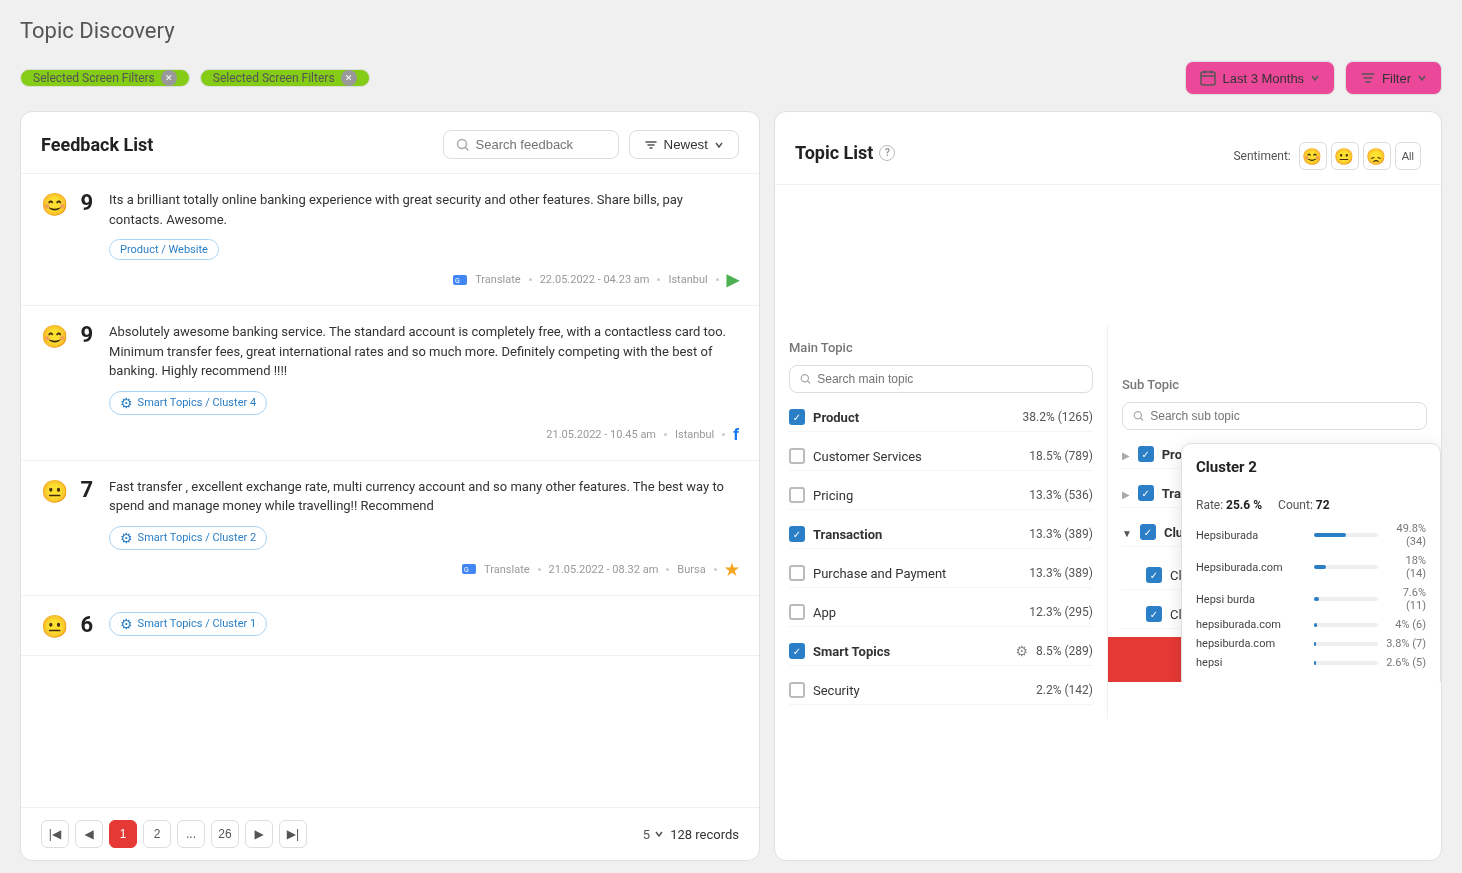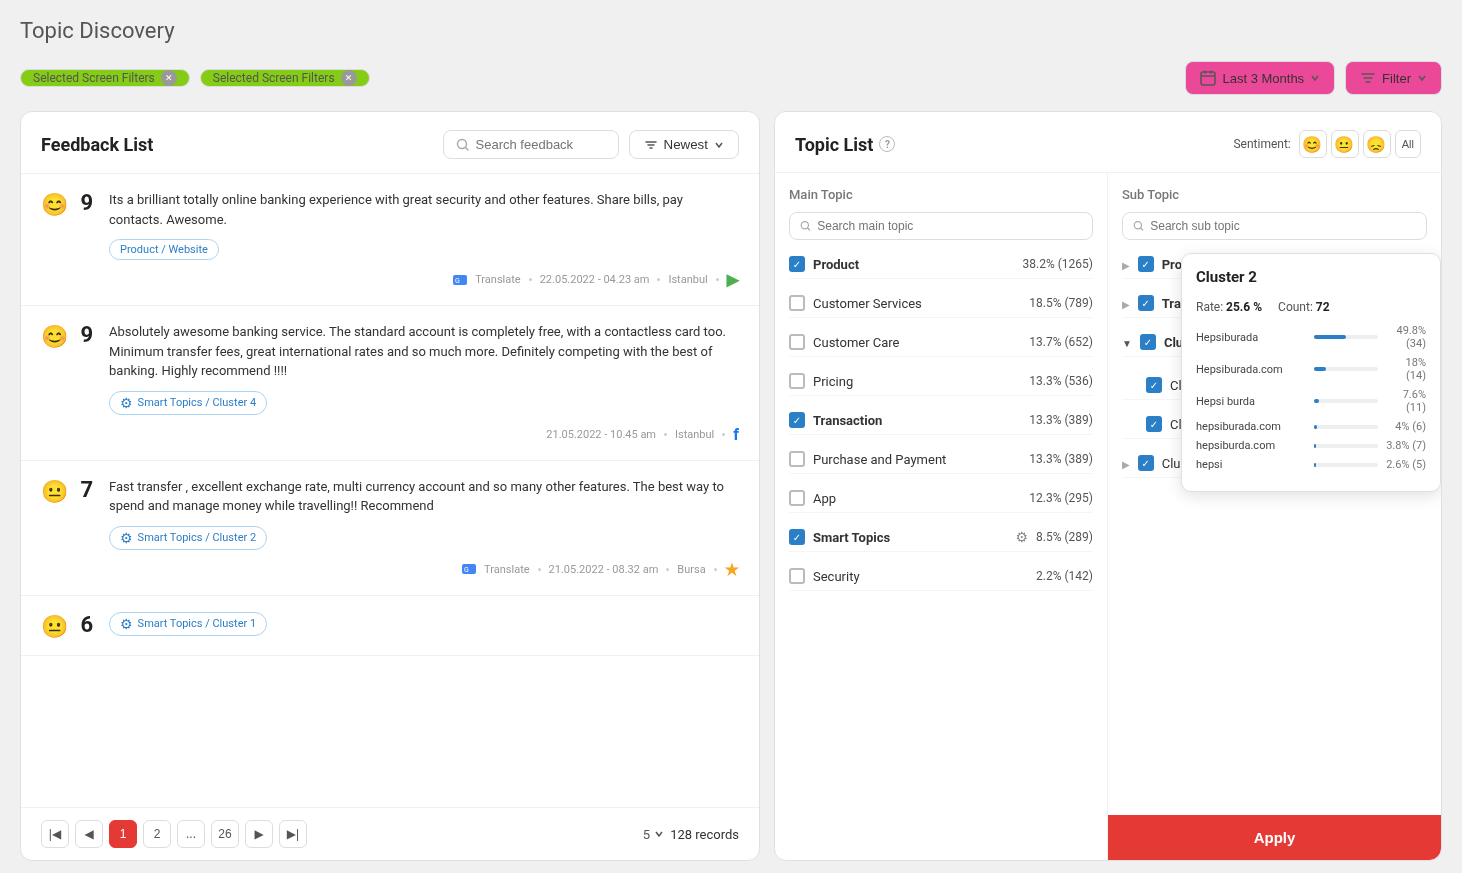--- a/index.html
+++ b/index.html
@@ -31,44 +31,44 @@
     .tag { display: inline-flex; align-items: center; gap: 5px; border: 1px solid #aad4f5; border-radius: 20px; padding: 3px 10px; font-size: 11px; color: #2a7fc7; cursor: pointer; }
     .feedback-meta { display: flex; align-items: center; gap: 8px; margin-top: 10px; font-size: 11px; color: #999; justify-content: flex-end; }
     .meta-dot { width: 3px; height: 3px; background: #ccc; border-radius: 50%; }
     .pagination { display: flex; align-items: center; gap: 6px; padding: 12px 20px; border-top: 1px solid #f0f0f0; }
     .page-btn { width: 28px; height: 28px; border-radius: 6px; border: 1px solid #ddd; background: #fff; cursor: pointer; display: flex; align-items: center; justify-content: center; font-size: 12px; color: #555; }
     .page-btn.active { background: #e53935; border-color: #e53935; color: #fff; }
     .page-spacer { flex: 1; }
     .per-page { display: flex; align-items: center; gap: 4px; color: #555; }
     
     .topic-panel { flex: 1; background: #fff; border-radius: 12px; border: 1px solid #e0e0e0; display: flex; flex-direction: column; overflow: hidden; }
-    .topic-header { display: flex; align-items: center; justify-content: space-between; padding: 18px 20px 14px; border-bottom: 1px solid #f0f0f0; }
+    .topic-header { display: flex; align-items: flex-start; justify-content: space-between; padding: 30px 20px 14px; border-bottom: 1px solid #f0f0f0; }
     .topic-title { font-size: 18px; font-weight: 700; color: #222; display: flex; align-items: center; gap: 6px; }
     .info-icon { width: 16px; height: 16px; border-radius: 50%; border: 1px solid #bbb; display: flex; align-items: center; justify-content: center; font-size: 10px; color: #999; }
     .sentiment-controls { display: flex; align-items: center; gap: 8px; }
     .sentiment-label { font-size: 12px; color: #555; }
     .sentiment-btns { display: flex; gap: 4px; }
     .sent-btn { width: 28px; height: 28px; border-radius: 6px; border: 1px solid #ddd; display: flex; align-items: center; justify-content: center; font-size: 16px; cursor: pointer; background: #fff; }
     .sent-btn.all { font-size: 11px; color: #555; padding: 0 6px; width: auto; }
-    .topic-body { flex: 1; display: flex; overflow: hidden; }
+    .topic-body { flex: 1; display: flex; overflow: hidden; align-items: center; }
     .main-topic-col { width: 50%; border-right: 1px solid #f0f0f0; display: flex; flex-direction: column; padding: 14px; gap: 10px; overflow-y: auto; }
     .sub-topic-col { width: 50%; display: flex; flex-direction: column; padding: 14px; gap: 10px; overflow-y: auto; position: relative; }
     .col-title { font-size: 13px; color: #777; font-weight: 500; }
     .topic-search { display: flex; align-items: center; gap: 6px; border: 1px solid #ddd; border-radius: 8px; padding: 6px 10px; color: #999; font-size: 12px; }
     .topic-row { display: flex; align-items: center; gap: 8px; padding: 6px 0; border-bottom: 1px solid #f5f5f5; }
     .checkbox { width: 16px; height: 16px; border: 2px solid #2a7fc7; border-radius: 3px; flex-shrink: 0; display: flex; align-items: center; justify-content: center; background: #fff; }
     .checkbox.checked { background: #2a7fc7; }
     .checkbox.checked::after { content: '✓'; color: #fff; font-size: 10px; }
     .checkbox.unchecked { border-color: #bbb; }
     .topic-name { flex: 1; font-size: 13px; color: #333; }
     .topic-name.bold { font-weight: 700; }
     .topic-pct { font-size: 12px; color: #555; white-space: nowrap; }
     .expand-arrow { color: #aaa; font-size: 10px; cursor: pointer; margin-top: 3px; }
     .cluster-tooltip { position: absolute; top: 80px; right: 0; background: #fff; border: 1px solid #e0e0e0; border-radius: 10px; padding: 14px; width: 260px; box-shadow: 0 4px 16px rgba(0,0,0,0.12); z-index: 10; }
-    .cluster-title { font-size: 15px; font-weight: 700; color: #222; margin-bottom: 14px; }
+    .cluster-title { font-size: 15px; font-weight: 700; color: #222; margin-bottom: 22px; }
     .cluster-meta { display: flex; gap: 16px; font-size: 12px; color: #555; margin-bottom: 10px; }
     .cluster-meta span b { color: #222; }
     .cluster-bar-row { display: flex; align-items: center; gap: 8px; margin-bottom: 6px; }
     .cluster-bar-label { font-size: 11px; color: #444; width: 110px; white-space: nowrap; overflow: hidden; text-overflow: ellipsis; }
     .cluster-bar-track { flex: 1; height: 4px; background: #eee; border-radius: 2px; }
     .cluster-bar-fill { height: 4px; background: #2a7fc7; border-radius: 2px; }
     .cluster-bar-val { font-size: 11px; color: #777; width: 40px; text-align: right; }
     .apply-btn { position: absolute; bottom: 0; right: 0; left: 0; background: #e53935; color: #fff; border: none; padding: 14px; font-size: 15px; font-weight: 600; cursor: pointer; border-radius: 0 0 12px 0; }
     .smart-topics-icon { font-size: 14px; }
   </style>
@@ -282,25 +282,20 @@
             <span class="topic-name bold">Product</span>
             <span class="topic-pct">38.2% (1265)</span>
           </div>
           <div class="topic-row">
             <div class="checkbox unchecked"></div>
             <span class="topic-name">Customer Services</span>
             <span class="topic-pct">18.5% (789)</span>
           </div>
           <div class="topic-row">
             <div class="checkbox unchecked"></div>
-            <span class="topic-name">Customer Care</span>
-            <span class="topic-pct">13.7% (652)</span>
-          </div>
-          <div class="topic-row">
-            <div class="checkbox unchecked"></div>
             <span class="topic-name">Pricing</span>
             <span class="topic-pct">13.3% (536)</span>
           </div>
           <div class="topic-row">
             <div class="checkbox checked"></div>
             <span class="topic-name bold">Transaction</span>
             <span class="topic-pct">13.3% (389)</span>
           </div>
           <div class="topic-row">
             <div class="checkbox unchecked"></div>

